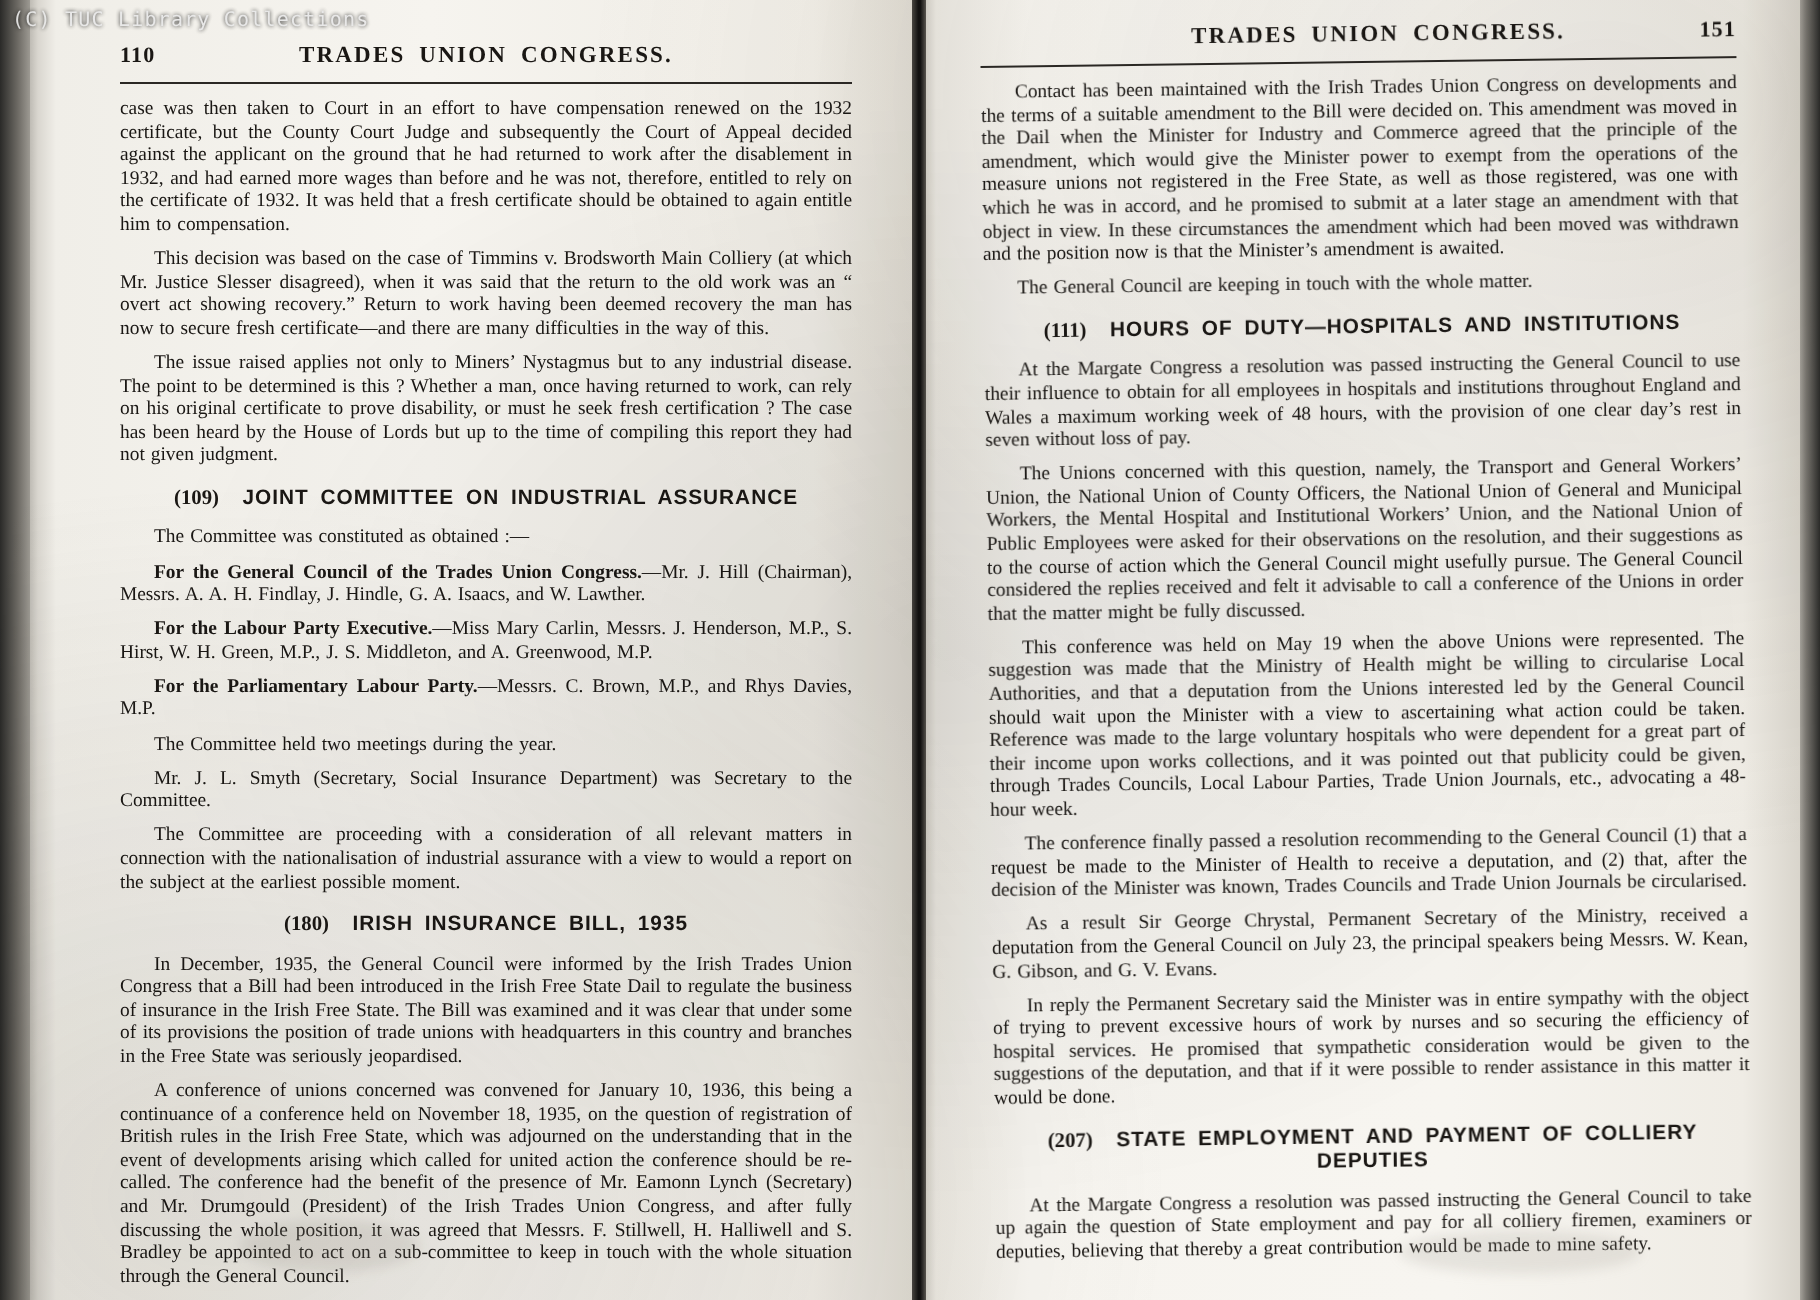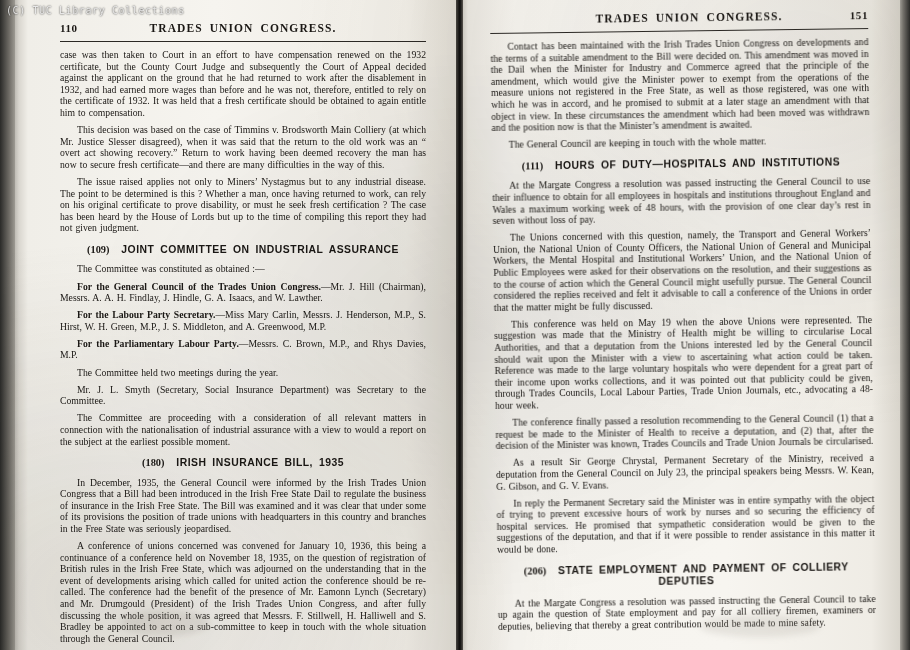--- a/index.html
+++ b/index.html
@@ -203,21 +203,21 @@
         <span class="folio"></span>
       </div>
       <hr class="rule">
       <div id="left-body">
           <p class="para noindent">case was then taken to Court in an effort to have compensation renewed on the 1932 certificate, but the County Court Judge and subsequently the Court of Appeal decided against the applicant on the ground that he had returned to work after the disablement in 1932, and had earned more wages than before and he was not, therefore, entitled to rely on the certificate of 1932. It was held that a fresh certificate should be obtained to again entitle him to compensation.</p>
           <p class="para">This decision was based on the case of Timmins v. Brodsworth Main Colliery (at which Mr. Justice Slesser disagreed), when it was said that the return to the old work was an “ overt act showing recovery.”   Return to work having been deemed recovery the man has now to secure fresh certificate—and there are many difficulties in the way of this.</p>
           <p class="para">The issue raised applies not only to Miners’ Nystagmus but to any industrial disease.  The point to be determined is this ?  Whether a man, once having returned to work, can rely on his original certificate to prove disability, or must he seek fresh certification ?  The case has been heard by the House of Lords but up to the time of compiling this report they had not given judgment.</p>
           <h2 class="section"><span class="num">(109)</span><span>&nbsp;&nbsp;JOINT COMMITTEE ON INDUSTRIAL ASSURANCE</span></h2>
           <p class="para">The Committee was constituted as obtained :—</p>
           <p class="para"><b>For the General Council of the Trades Union Congress.</b><span>—Mr. J. Hill (Chairman), Messrs. A. A. H. Findlay, J. Hindle, G. A. Isaacs, and W. Lawther.</span></p>
-          <p class="para"><b>For the Labour Party Secretary.</b><span>—Miss Mary Carlin, Messrs. J. Henderson, M.P., S. Hirst, W. H. Green, M.P., J. S. Middleton, and A. Greenwood, M.P.</span></p>
+          <p class="para"><b>For the Labour Party Executive.</b><span>—Miss Mary Carlin, Messrs. J. Henderson, M.P., S. Hirst, W. H. Green, M.P., J. S. Middleton, and A. Greenwood, M.P.</span></p>
           <p class="para"><b>For the Parliamentary Labour Party.</b><span>—Messrs. C. Brown, M.P., and Rhys Davies, M.P.</span></p>
           <p class="para">The Committee held two meetings during the year.</p>
           <p class="para">Mr. J. L. Smyth (Secretary, Social Insurance Department) was Secretary to the Committee.</p>
           <p class="para">The Committee are proceeding with a consideration of all relevant matters in connection with the nationalisation of industrial assurance with a view to would a report on the subject at the earliest possible moment.</p>
           <h2 class="section"><span class="num">(180)</span><span>&nbsp;&nbsp;IRISH INSURANCE BILL, 1935</span></h2>
           <p class="para">In December, 1935, the General Council were informed by the Irish Trades Union Congress that a Bill had been introduced in the Irish Free State Dail to regulate the business of insurance in the Irish Free State.  The Bill was examined and it was clear that under some of its provisions the position of trade unions with headquarters in this country and branches in the Free State was seriously jeopardised.</p>
           <p class="para">A conference of unions concerned was convened for January 10, 1936, this being a continuance of a conference held on November 18, 1935, on the question of registration of British rules in the Irish Free State, which was adjourned on the understanding that in the event of developments arising which called for united action the conference should be re-called.  The conference had the benefit of the presence of Mr. Eamonn Lynch (Secretary) and Mr. Drumgould (President) of the Irish Trades Union Congress, and after fully discussing the whole position, it was agreed that Messrs. F. Stillwell, H. Halliwell and S. Bradley be appointed to act on a sub-committee to keep in touch with the whole situation through the General Council.</p>
         </div>
     </div>
   </div>
@@ -235,21 +235,21 @@
       <div id="right-body">
           <p class="para">Contact has been maintained with the Irish Trades Union Congress on developments and the terms of a suitable amendment to the Bill were decided on.  This amendment was moved in the Dail when the Minister for Industry and Commerce agreed that the principle of the amendment, which would give the Minister power to exempt from the operations of the measure unions not registered in the Free State, as well as those registered, was one with which he was in accord, and he promised to submit at a later stage an amendment with that object in view.  In these circumstances the amendment which had been moved was withdrawn and the position now is that the Minister’s amendment is awaited.</p>
           <p class="para">The General Council are keeping in touch with the whole matter.</p>
           <h2 class="section"><span class="num">(111)</span><span>&nbsp;&nbsp;HOURS OF DUTY—HOSPITALS AND INSTITUTIONS</span></h2>
           <p class="para">At the Margate Congress a resolution was passed instructing the General Council to use their influence to obtain for all employees in hospitals and institutions throughout England and Wales a maximum working week of 48 hours, with the provision of one clear day’s rest in seven without loss of pay.</p>
           <p class="para">The Unions concerned with this question, namely, the Transport and General Workers’ Union, the National Union of County Officers, the National Union of General and Municipal Workers, the Mental Hospital and Institutional Workers’ Union, and the National Union of Public Employees were asked for their observations on the resolution, and their suggestions as to the course of action which the General Council might usefully pursue.  The General Council considered the replies received and felt it advisable to call a conference of the Unions in order that the matter might be fully discussed.</p>
           <p class="para">This conference was held on May 19 when the above Unions were represented.  The suggestion was made that the Ministry of Health might be willing to circularise Local Authorities, and that a deputation from the Unions interested led by the General Council should wait upon the Minister with a view to ascertaining what action could be taken.  Reference was made to the large voluntary hospitals who were dependent for a great part of their income upon works collections, and it was pointed out that publicity could be given, through Trades Councils, Local Labour Parties, Trade Union Journals, etc., advocating a 48-hour week.</p>
           <p class="para">The conference finally passed a resolution recommending to the General Council (1) that a request be made to the Minister of Health to receive a deputation, and (2) that, after the decision of the Minister was known, Trades Councils and Trade Union Journals be circularised.</p>
           <p class="para">As a result Sir George Chrystal, Permanent Secretary of the Ministry, received a deputation from the General Council on July 23, the principal speakers being Messrs. W. Kean, G. Gibson, and G. V. Evans.</p>
           <p class="para">In reply the Permanent Secretary said the Minister was in entire sympathy with the object of trying to prevent excessive hours of work by nurses and so securing the efficiency of hospital services.  He promised that sympathetic consideration would be given to the suggestions of the deputation, and that if it were possible to render assistance in this matter it would be done.</p>
-          <h2 class="section"><span class="num">(206)</span><span>&nbsp;&nbsp;STATE EMPLOYMENT AND PAYMENT OF COLLIERY DEPUTIES</span></h2>
+          <h2 class="section"><span class="num">(207)</span><span>&nbsp;&nbsp;STATE EMPLOYMENT AND PAYMENT OF COLLIERY DEPUTIES</span></h2>
           <p class="para">At the Margate Congress a resolution was passed instructing the General Council to take up again the question of State employment and pay for all colliery firemen, examiners or deputies, believing that thereby a great contribution would be made to mine safety.</p>
         </div>
     </div>
   </div>
 
   <div class="edge-right"></div>
 
   <div class="smudge" style="left:120px;top:610px;width:90px;height:26px;"></div>
   <div class="smudge" style="left:700px;top:615px;width:120px;height:22px;"></div>
   <div class="grain"></div>

